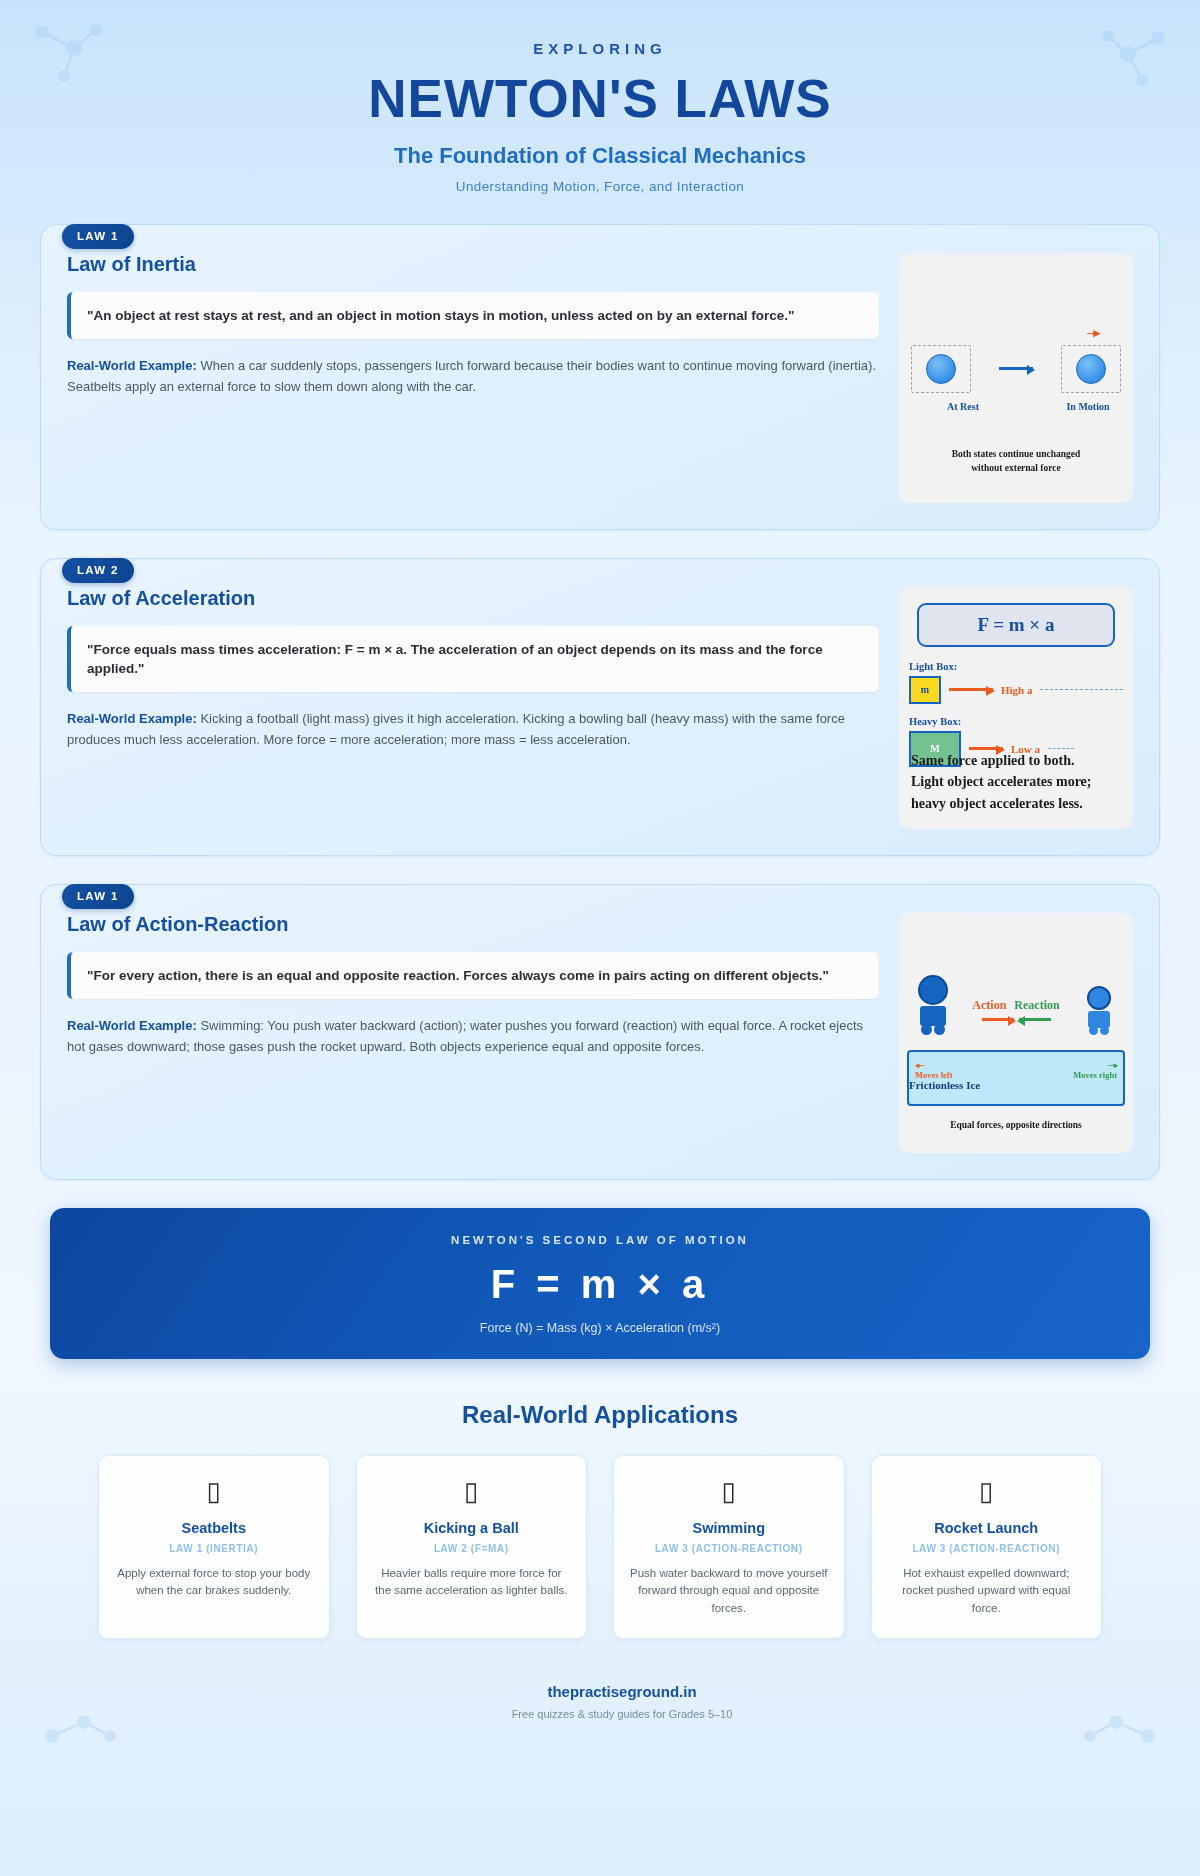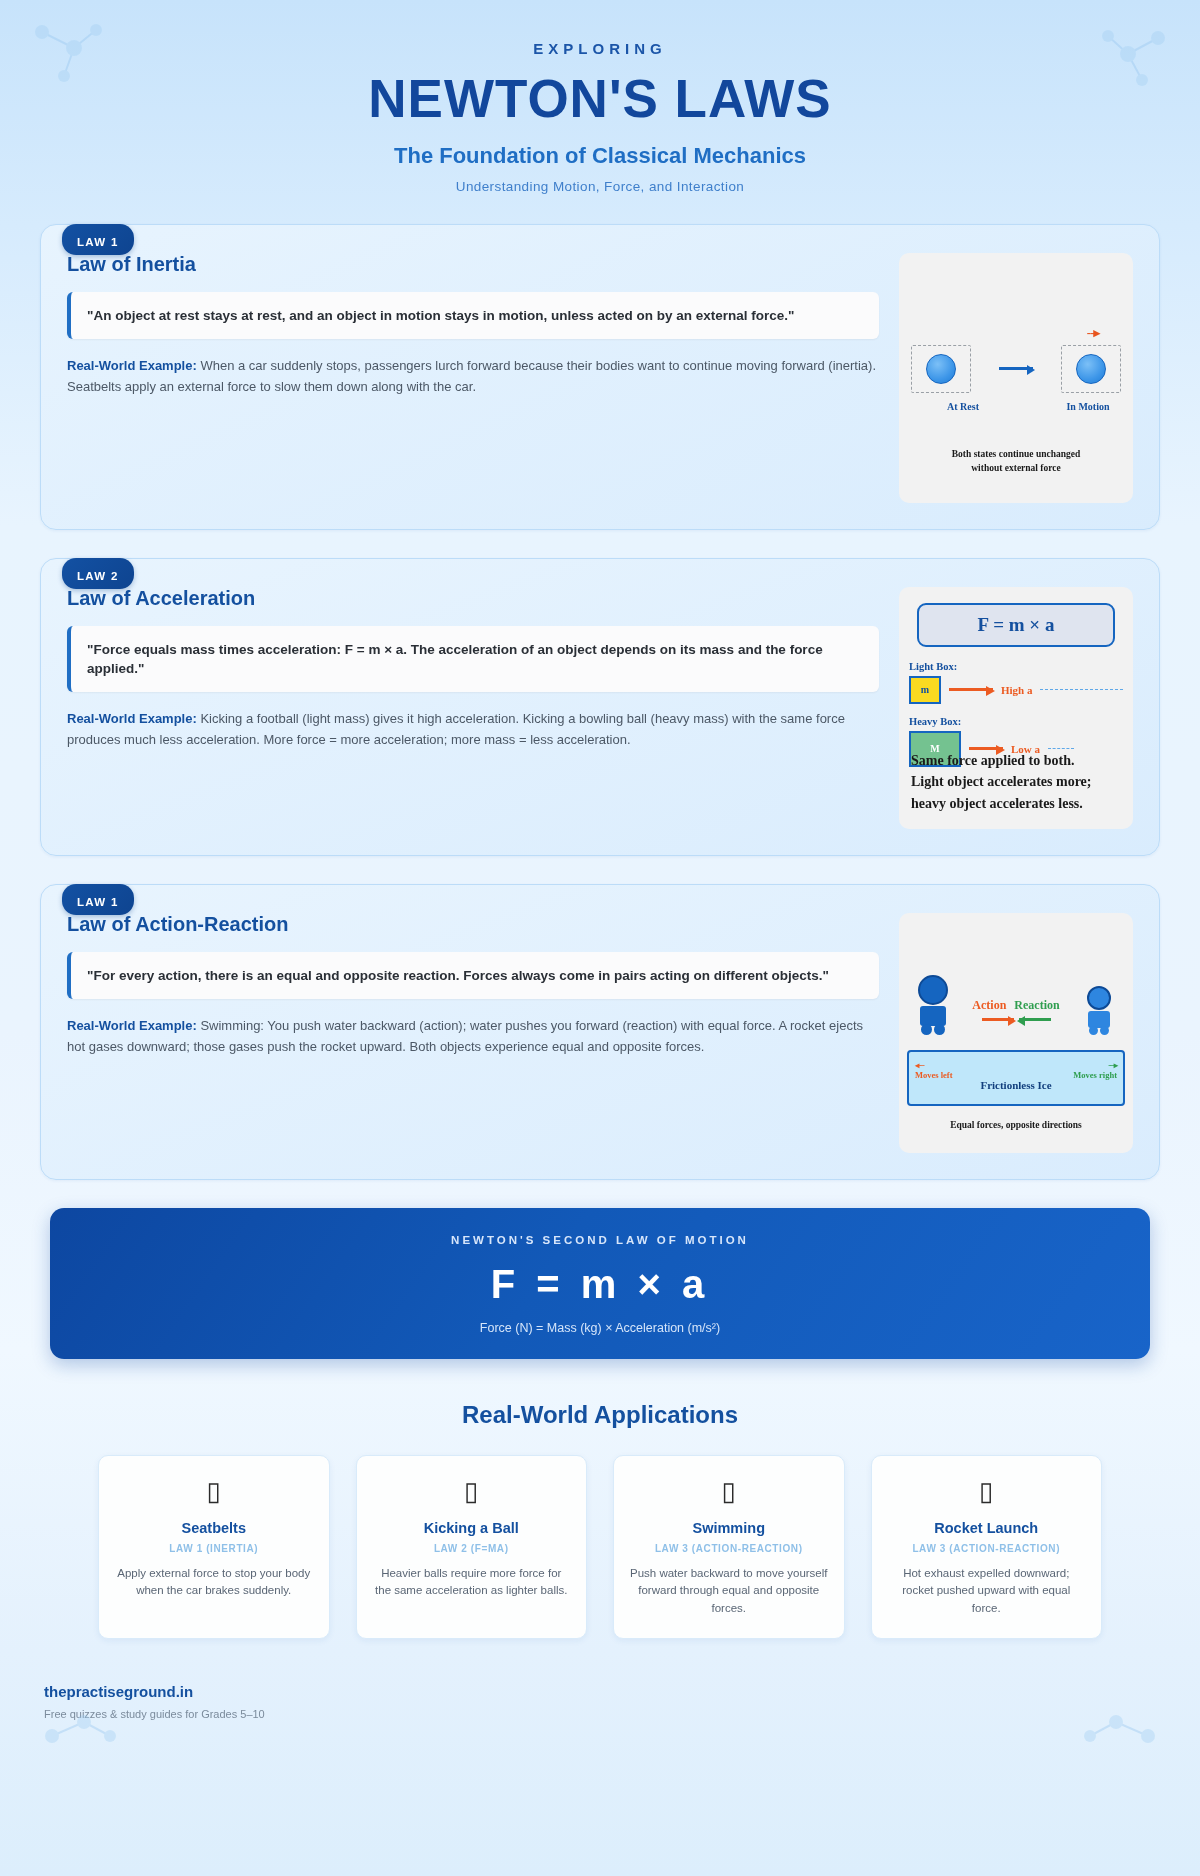--- a/index.html
+++ b/index.html
@@ -39,21 +39,21 @@
     font-size: 13.5px; color: #3f7fcb; margin-top: 10px; letter-spacing: .4px;
   }
 
   
   .laws { margin-top: 30px; padding: 0 40px; }
   .law-wrap { position: relative; margin-bottom: 28px; }
   .law-badge {
     position: absolute; left: 22px; top: 0;
     background: linear-gradient(135deg, #1351a3 0%, #0e4490 100%);
     color: #fff; font-size: 11.5px; font-weight: bold; letter-spacing: 1.3px;
-    padding: 12px 15px 7px; border-radius: 14px; z-index: 3;
+    padding: 6px 15px 7px; border-radius: 14px; z-index: 3;
     box-shadow: 0 2px 5px rgba(14,68,144,.30);
   }
   .law-card {
     margin-top: 11px;
     background: linear-gradient(160deg, rgba(232,244,254,.95) 0%, rgba(215,235,253,.88) 100%);
     border: 1px solid #bcdcf8;
     border-radius: 16px;
     padding: 28px 26px 26px;
     display: flex; gap: 20px;
     box-shadow: 0 1px 3px rgba(30,90,170,.07);
@@ -181,21 +181,21 @@
   .ar-left { width: 32px; height: 0; border-top: 3px solid #2f9e4f; position: relative; }
   .ar-left::after {
     content: ''; position: absolute; left: -2px; top: -5px;
     border-right: 8px solid #2f9e4f; border-top: 5px solid transparent; border-bottom: 5px solid transparent;
   }
   .ice {
     position: absolute; left: 8px; right: 8px; top: 137px; height: 56px;
     background: #bfe7fa; border: 2px solid #1565c0; border-radius: 4px;
   }
   .ice-label {
-    position: absolute; left: 0; right: 0; bottom: 13px; text-align: center;
+    position: absolute; left: 0; right: 0; bottom: 13px; text-align: left;
     font-size: 11px; font-weight: bold; color: #123f7d;
   }
   .ice-move {
     position: absolute; top: 8px; font-size: 8.5px; font-weight: bold;
   }
   .ice-move.left { left: 6px; color: #ec5b22; }
   .ice-move.right { right: 6px; color: #2f9e4f; text-align: right; }
   .dash-l { color: #ec5b22; letter-spacing: -1px; }
   .dash-r { color: #2f9e4f; letter-spacing: -1px; }
 
@@ -231,21 +231,21 @@
     display: block;
   }
   .app-name { font-size: 14.5px; font-weight: bold; color: #14509f; }
   .app-law {
     font-size: 10px; font-weight: bold; color: #8fc0e8; letter-spacing: .6px;
     margin-top: 7px;
   }
   .app-desc { font-size: 11.5px; color: #5a6675; line-height: 1.55; margin-top: 11px; }
 
   
-  .footer { margin-top: 44px; padding-bottom: 34px; padding-left: 44px; }
+  .footer { text-align: center; margin-top: 44px; padding-bottom: 34px; padding-left: 44px; }
   .footer-site { font-size: 15px; font-weight: bold; color: #14509f; }
   .footer-note { font-size: 11px; color: #7b8b9c; margin-top: 8px; }
 </style>
 </head>
 <body>
 
 <svg class="molecule m1" width="80" height="70" viewBox="0 0 80 70">
   <line x1="14" y1="14" x2="46" y2="30" stroke="#8fc2ee" stroke-width="2"></line>
   <line x1="46" y1="30" x2="68" y2="12" stroke="#8fc2ee" stroke-width="2"></line>
   <line x1="46" y1="30" x2="36" y2="58" stroke="#8fc2ee" stroke-width="2"></line>

